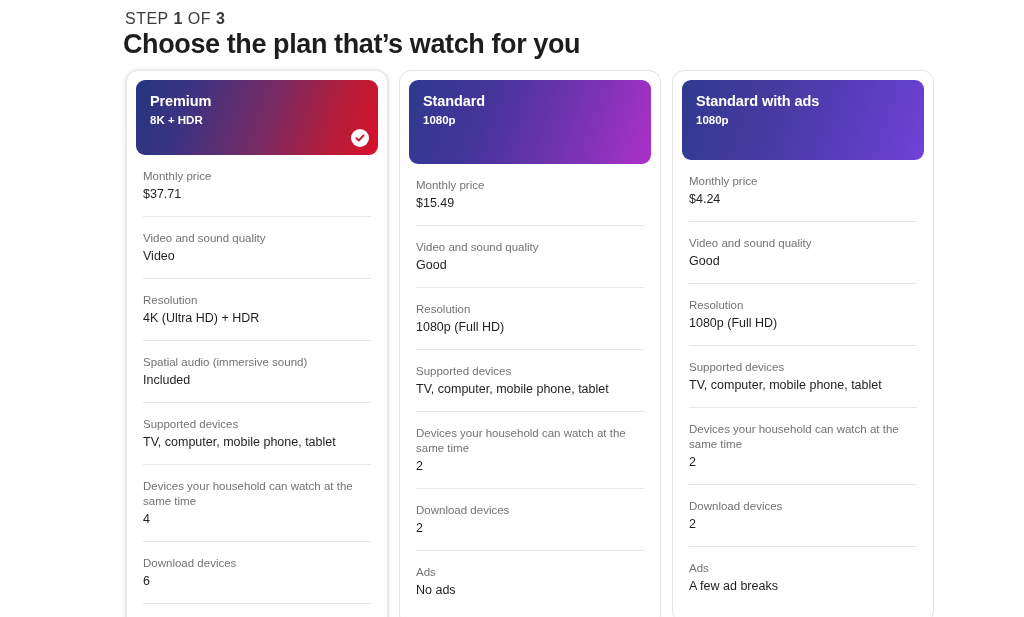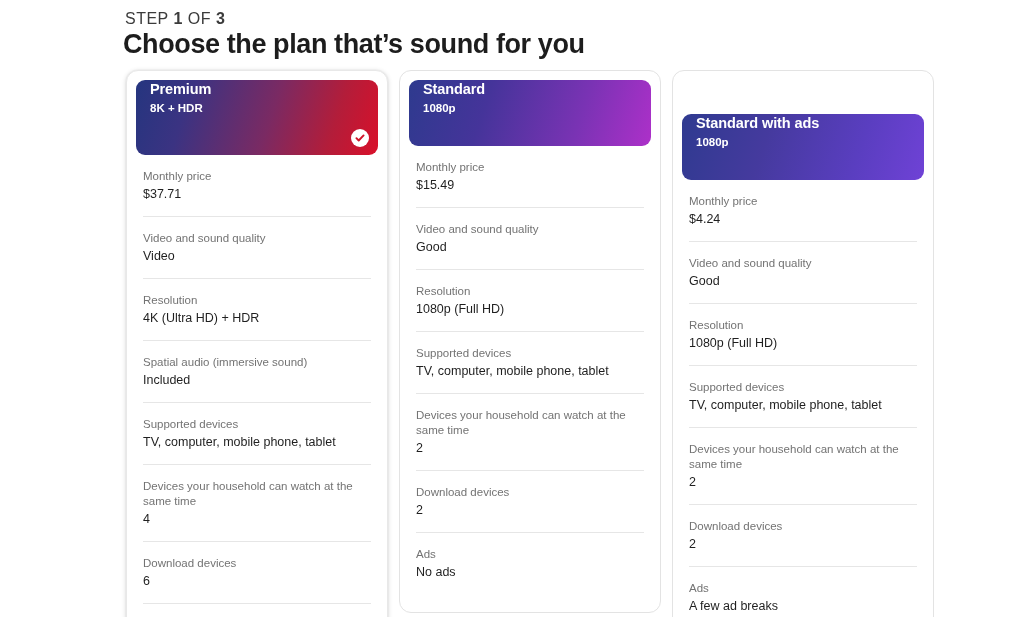--- a/index.html
+++ b/index.html
@@ -64,36 +64,35 @@
     box-shadow: 0 1px 5px rgba(0,0,0,0.16), 0 0 0 1px rgba(0,0,0,0.02);
   }
   .card.c1 { min-height: 541px; }
   .card.c2 { min-height: 543px; }
   .card.c3 { min-height: 543px; }
 
   
   .card-head {
     position: relative;
     border-radius: 9px;
-    padding: 0 14px 10px 14px;
+    padding: 12px 14px 10px 14px;
     color: #ffffff;
     overflow: hidden;
   }
   .card.c1 .card-head {
     height: 75px;
     background: linear-gradient(108deg, #25357f 0%, #3b3382 22%, #7a2a63 55%, #b31d3a 80%, #d9102a 100%);
   }
   .card.c2 .card-head {
-    height: 66px;
+    height: 84px;
     background: linear-gradient(108deg, #2e3a8e 0%, #45349a 32%, #7a33b4 70%, #ad30c9 100%);
   }
   .card.c3 .card-head {
-    height: 66px;
+    height: 80px;
     background: linear-gradient(108deg, #2f3a90 0%, #453a9e 35%, #5a3ec0 72%, #6f42d6 100%);
-    margin-top: 34px;
   }
   .plan-name {
     font-size: 14.5px;
     font-weight: 700;
     line-height: 18px;
     letter-spacing: -0.1px;
   }
   .plan-sub {
     font-size: 11.5px;
     font-weight: 700;
@@ -141,21 +140,21 @@
 </style>
 </head>
 <body>
 
 <div class="page">
 
   <div class="step-label">
     <span>STEP </span><b>1</b><span> OF </span><b>3</b>
   </div>
 
-  <h1 class="page-title">Choose the plan that’s sound for you</h1>
+  <h1 class="page-title">Choose the plan that’s watch for you</h1>
 
   <div class="cards">
 
     <div class="card c1 selected">
       <div class="card-head">
         <div class="plan-name">Premium</div>
         <div class="plan-sub">8K + HDR</div>
         <div class="check-badge">
           <svg width="12" height="12" viewBox="0 0 12 12" aria-hidden="true">
             <path d="M2.4 6.2 L4.7 8.5 L9.6 3.4" fill="none" stroke="#cf1228" stroke-width="1.9" stroke-linecap="round" stroke-linejoin="round"></path>

